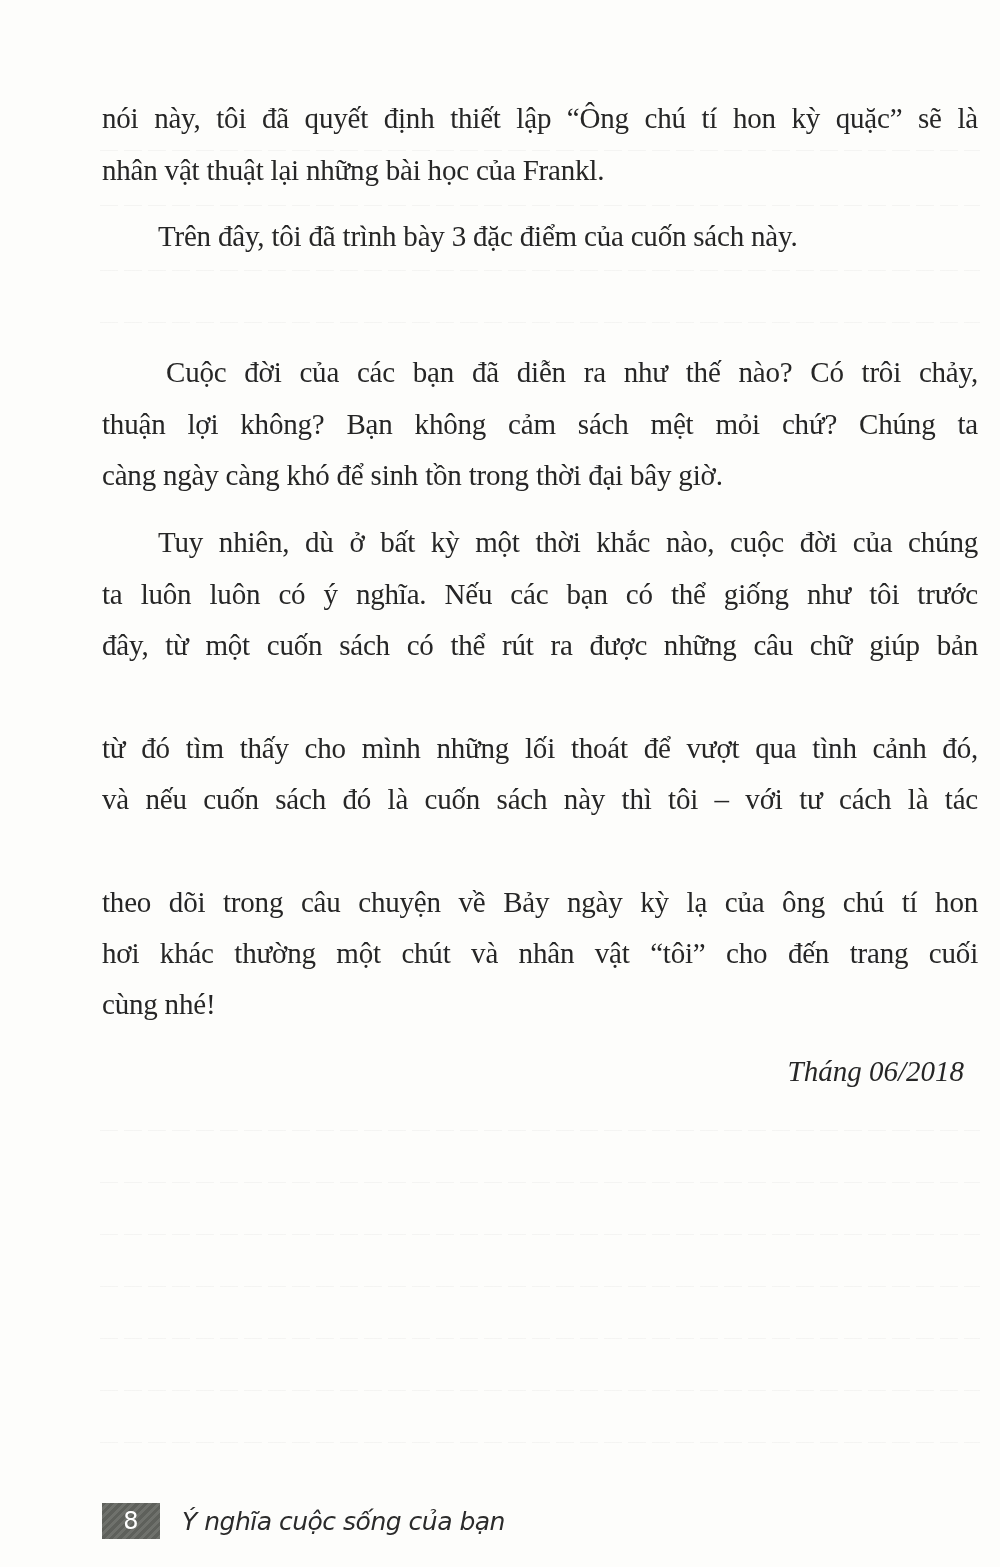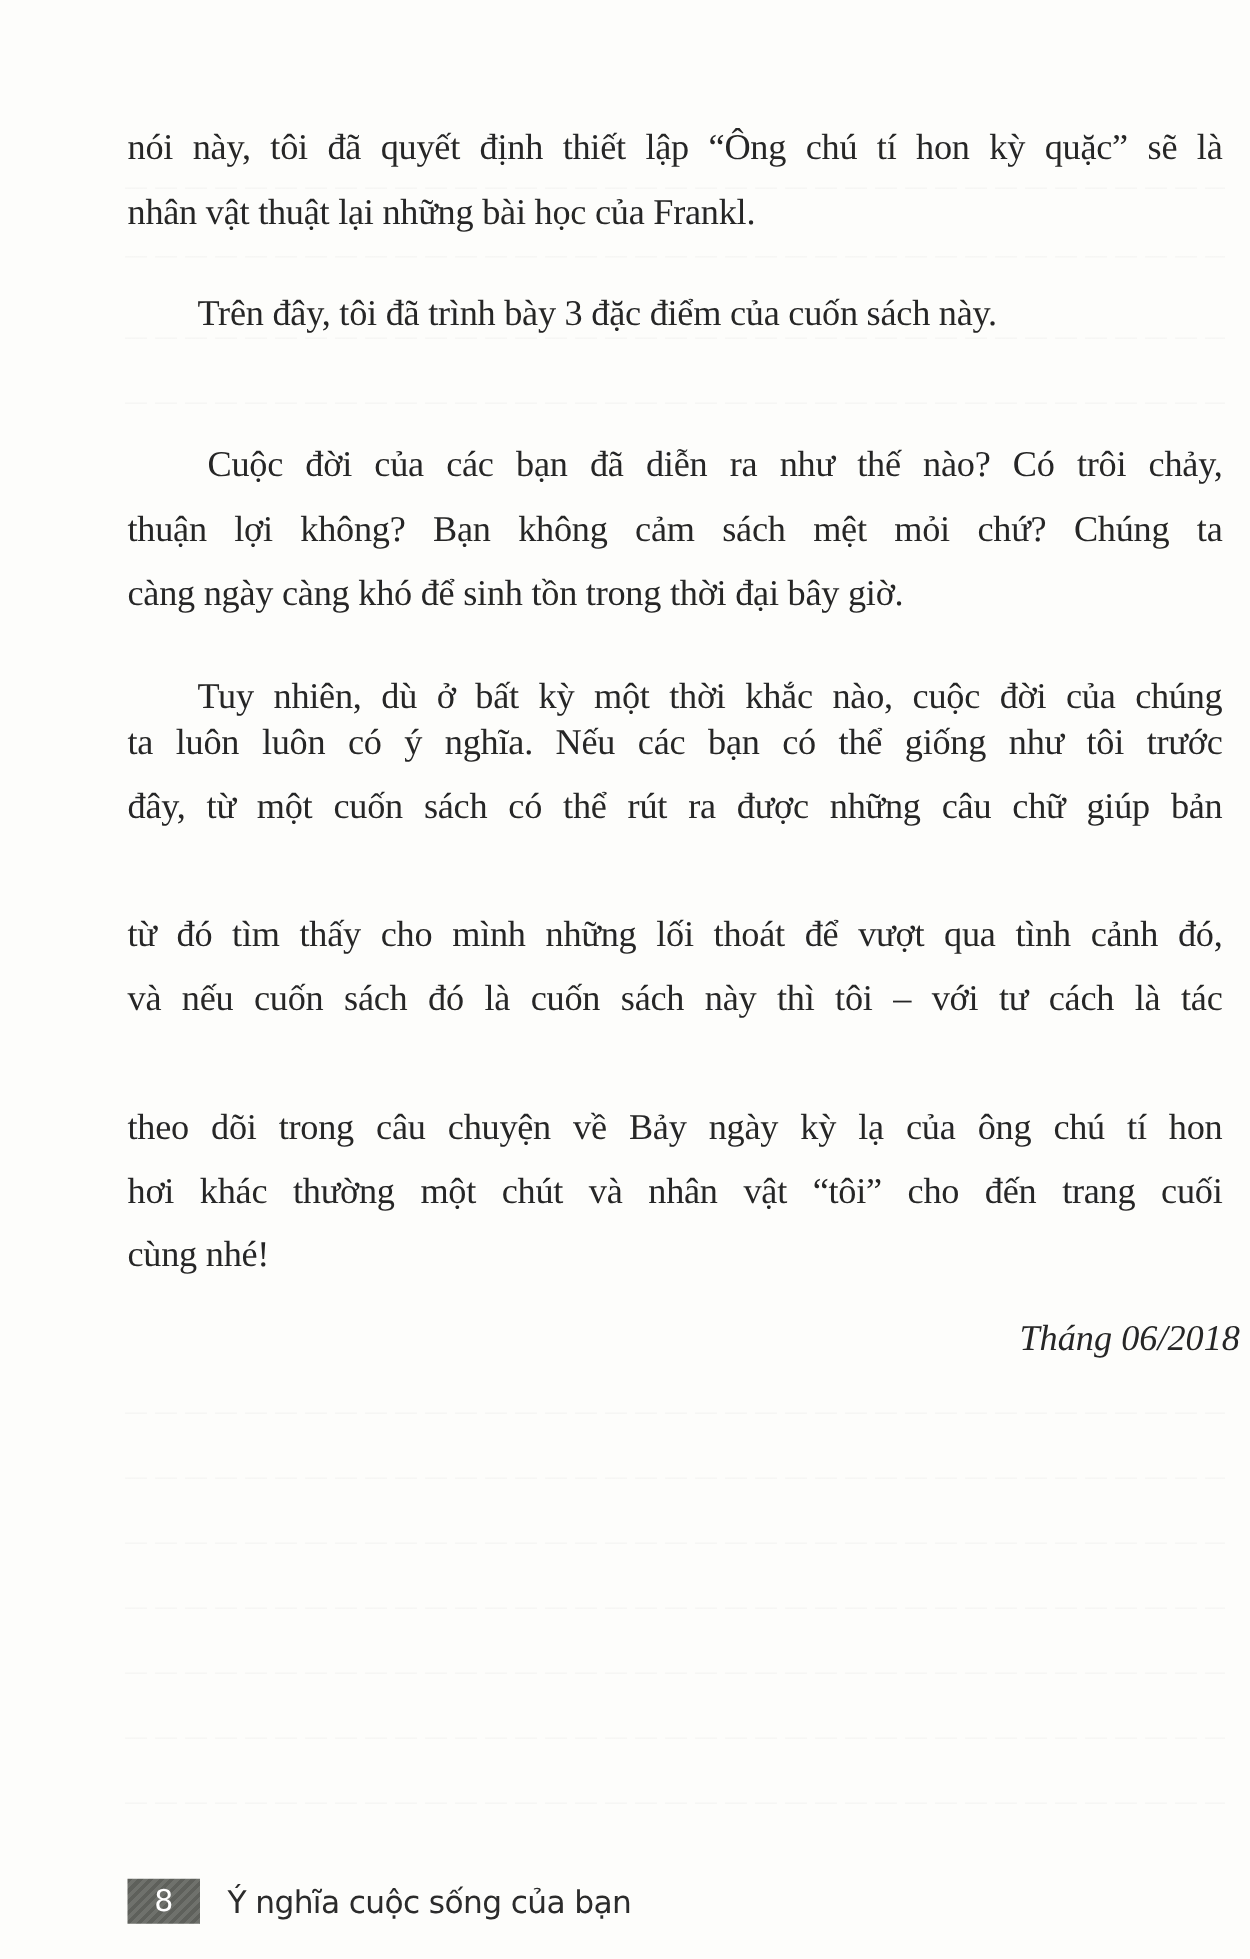--- a/index.html
+++ b/index.html
@@ -37,29 +37,28 @@
       white-space: nowrap;
       letter-spacing: -0.2px;
     }
     .justify {
       text-align: justify;
       text-align-last: justify;
     }
     .indent {
       left: 158px;
       width: 820px;
-      margin-top: 15px;
     }
     .indent2 {
       left: 166px;
       width: 812px;
     }
     .sig {
       position: absolute;
-      right: 8px;
+      right: 36px;
       font-style: italic;
       font-size: 29px;
       line-height: 36px;
       text-align: left;
       white-space: nowrap;
     }
     .footer {
       position: absolute;
       left: 102px;
       top: 1502px;
@@ -77,20 +76,21 @@
       display: flex;
       align-items: center;
       justify-content: center;
     }
     .book-title {
       margin-left: 22px;
       font-family: "DejaVu Sans", sans-serif;
       font-size: 25px;
       color: #2b2b2b;
       letter-spacing: -0.5px;
+      font-style: italic;
     }
   </style>
 </head>
 <body>
 
 <div class="page">
 
   <div class="showthrough" style="top:150px"></div>
   <div class="showthrough" style="top:205px"></div>
   <div class="showthrough" style="top:270px"></div>

